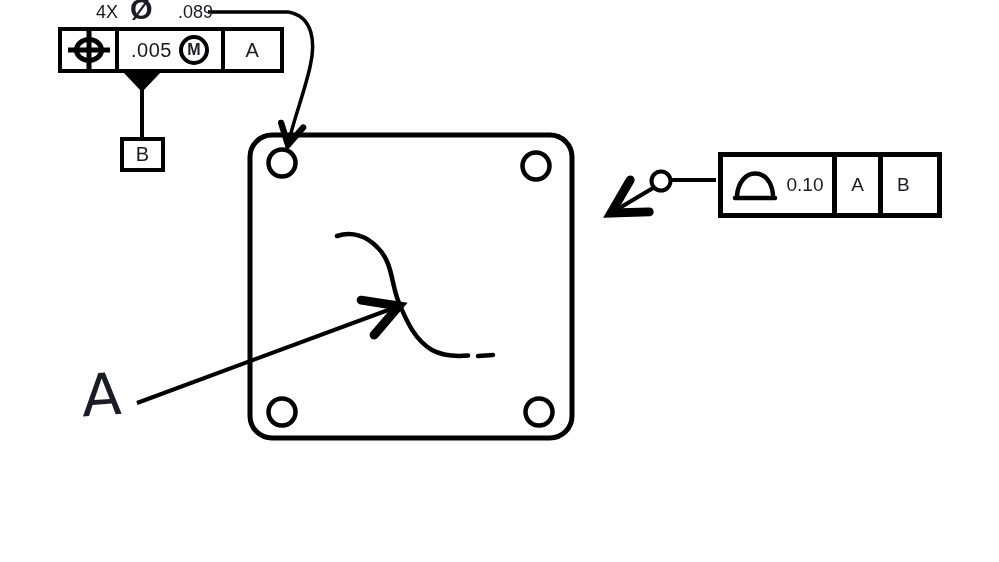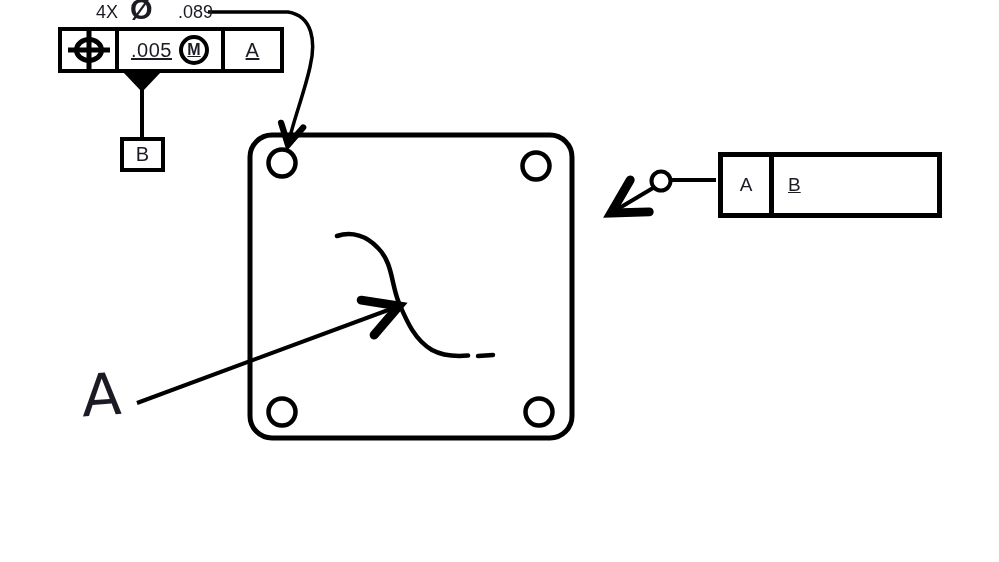--- a/index.html
+++ b/index.html
@@ -12,21 +12,21 @@
   #art{position:absolute;left:0;top:0;}
   
   .fcf{
     position:absolute;display:flex;align-items:stretch;
     border:4px solid #000;background:#fff;box-sizing:border-box;
   }
   .fcf-cell{
     display:flex;align-items:center;justify-content:center;
     box-sizing:border-box;
   }
-  .fcf-cell + .fcf-cell{border-left:4px solid #000;text-decoration:underline;}
+  .fcf-cell + .fcf-cell{border-left:4px solid #000;}
   #profile-fcf{border-width:5px;}
   #profile-fcf .fcf-cell + .fcf-cell{border-left-width:5px;}
   .tol-text{font-size:20px;letter-spacing:0.5px;}
   .mmc{
     display:inline-flex;align-items:center;justify-content:center;
     width:22px;height:22px;border:4px solid #000;border-radius:50%;
     font-size:16px;font-weight:600;margin-left:7px;line-height:1;
   }
   
   .datum-box{
@@ -98,20 +98,27 @@
   <div class="fcf-cell" style="flex:1;">
     <span class="tol-text">A</span>
   </div>
 </div>
 
 <div class="datum-box" style="left:120px;top:137px;width:45px;height:35px;">
   <span>B</span>
 </div>
 
 <div class="fcf" id="profile-fcf" style="left:718px;top:152px;width:224px;height:66px;">
+  <div class="fcf-cell" style="width:109px;gap:9px;">
+    <svg width="46" height="32" viewBox="0 0 46 32">
+      <path d="M3,29 L43,29" fill="none" stroke="#000" stroke-width="4.5" stroke-linecap="round"></path>
+      <path d="M5,27 C6,13 14,4.5 23,4.5 C33,4.5 40,13 41,26" fill="none" stroke="#000" stroke-width="4.5" stroke-linecap="round"></path>
+    </svg>
+    <span style="font-size:19px;">0.10</span>
+  </div>
   <div class="fcf-cell" style="width:46px;">
     <span style="font-size:19px;">A</span>
   </div>
   <div class="fcf-cell" style="flex:1;justify-content:flex-start;padding-left:14px;">
     <span style="font-size:19px;">B</span>
   </div>
 </div>
 
 <span class="big-datum" style="left:82px;top:366px;">A</span>
 

